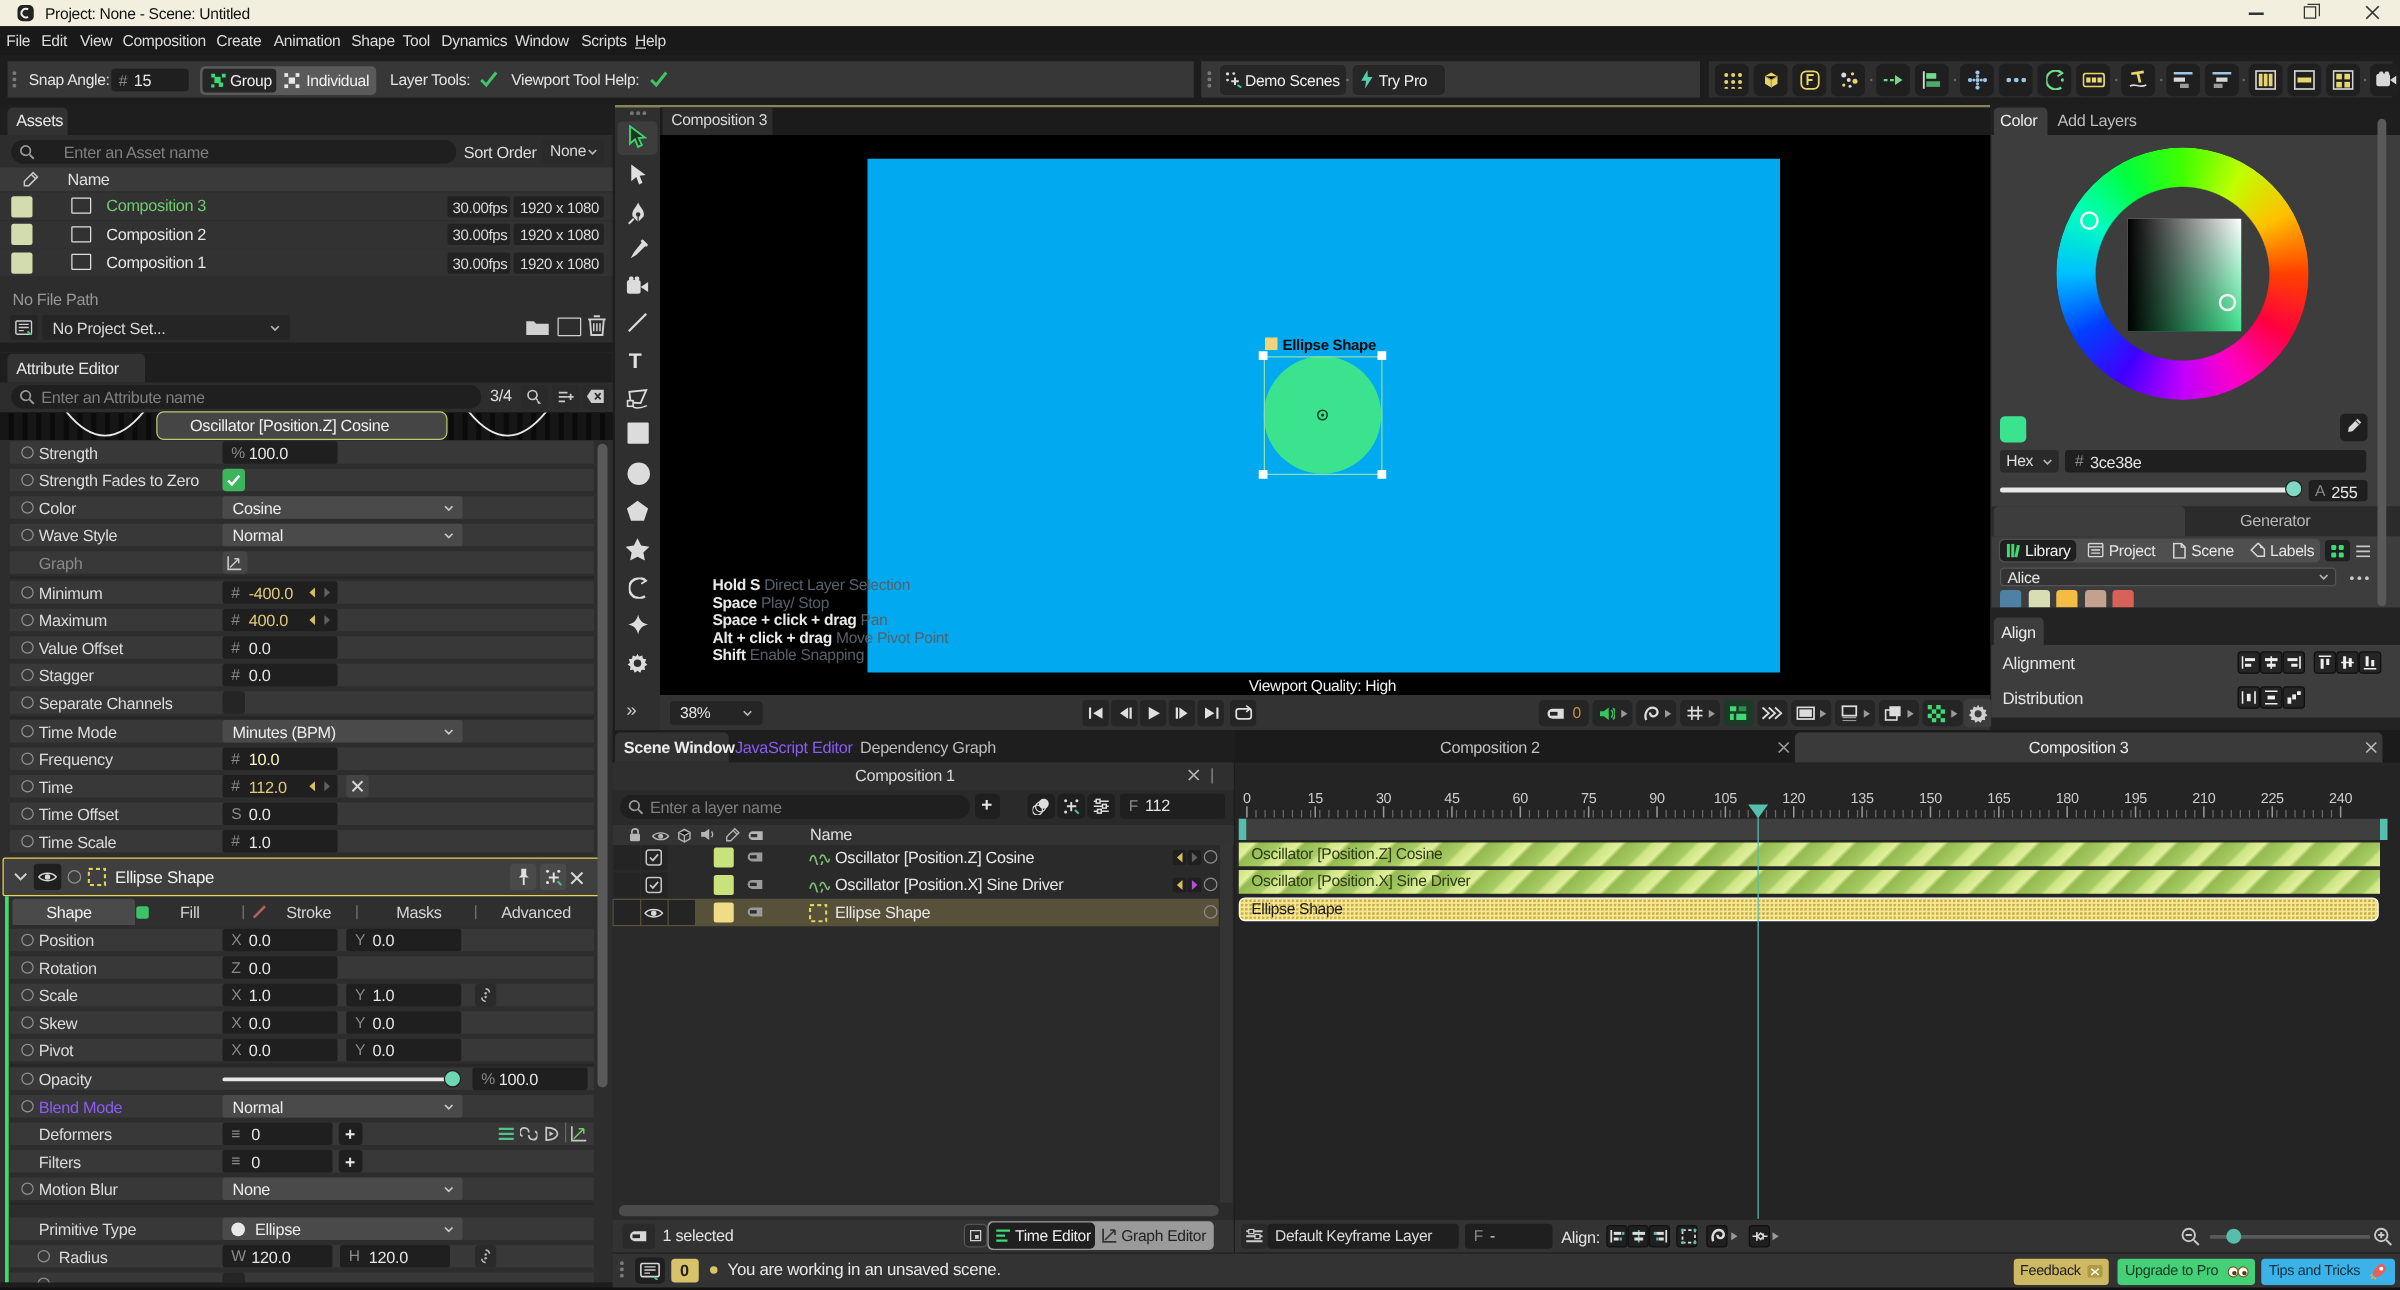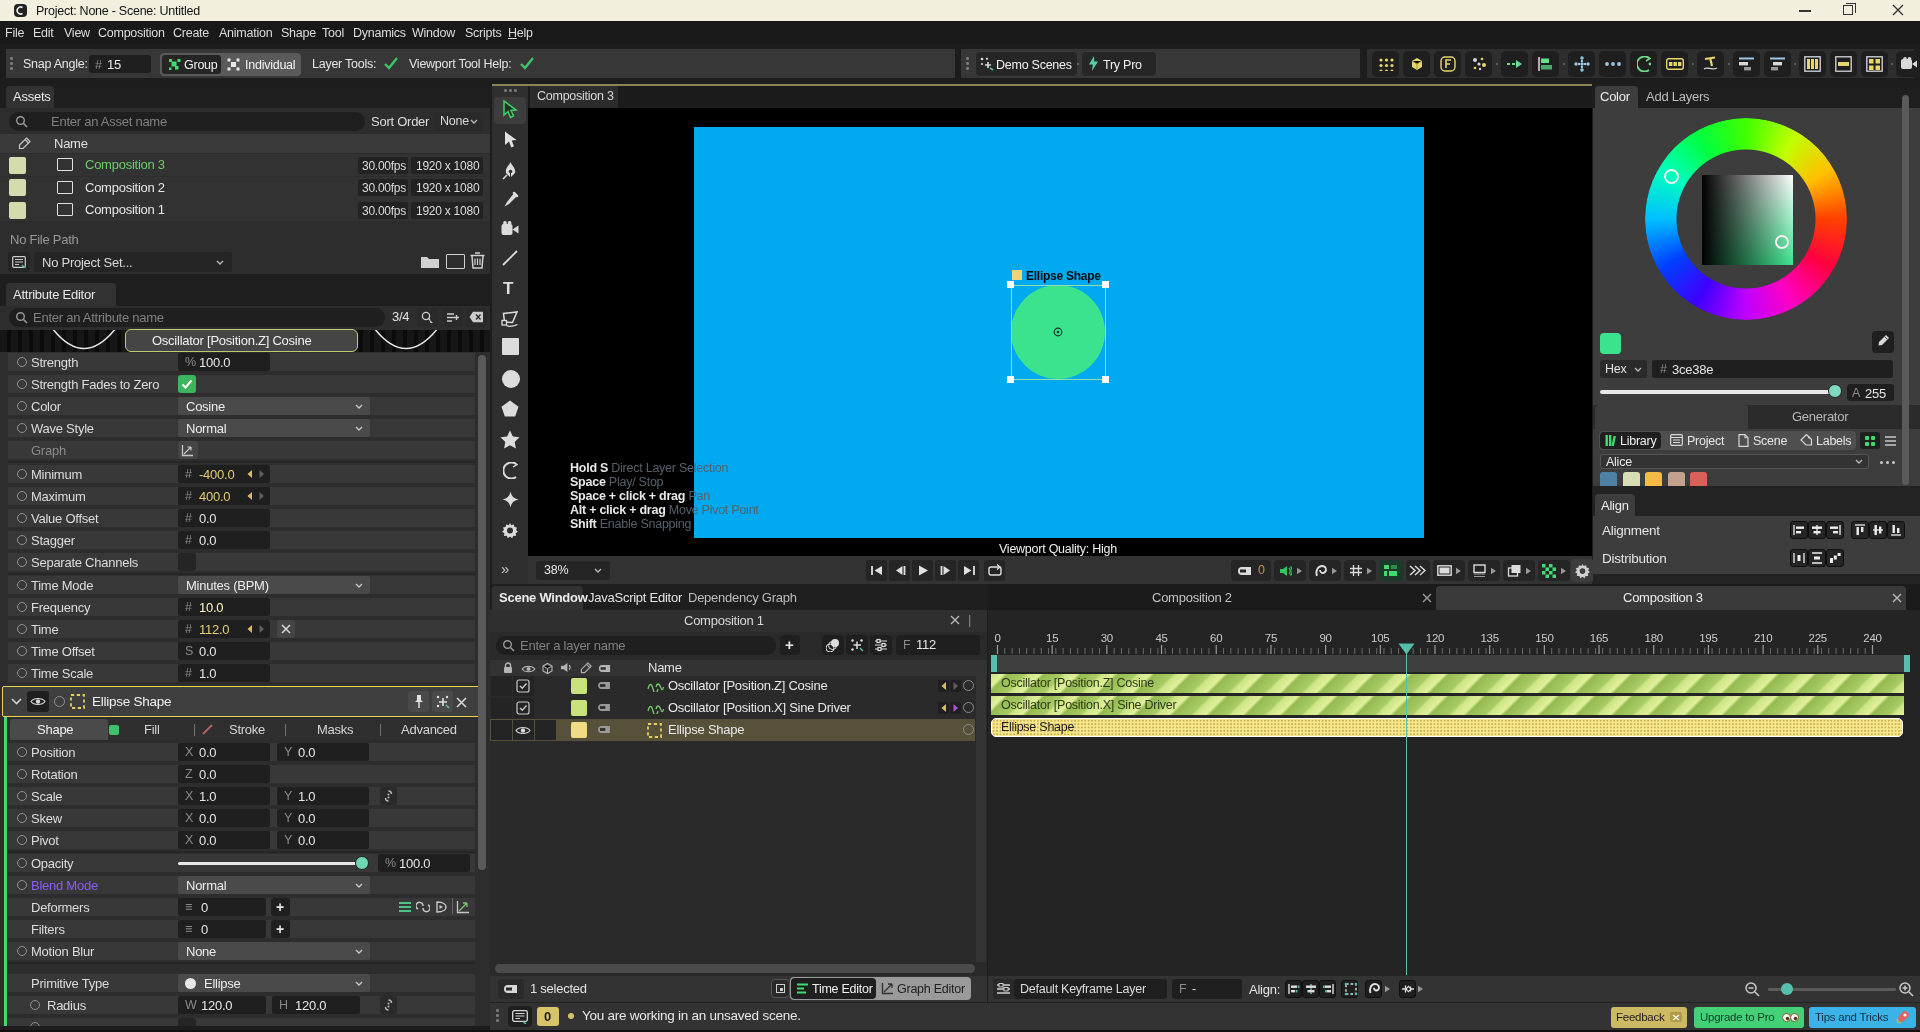--- a/index.html
+++ b/index.html
@@ -855,21 +855,21 @@
   </svg>
 <div style="left:1571px;top:559px;width:23px;height:23px;background:#3d3d3d;border-radius:4px;"></div>
 <svg style="left:1574px;top:562px" width="17" height="17" viewBox="0 0 18 18">
     <path d="M9 2 L10.2 4.2 L12.8 3.4 L13.4 6 L16 6.4 L15 8.9 L16.9 10.8 L14.6 12.2 L15 14.9 L12.3 14.8 L11.2 17.2 L9 15.6 L6.8 17.2 L5.7 14.8 L3 14.9 L3.4 12.2 L1.1 10.8 L3 8.9 L2 6.4 L4.6 6 L5.2 3.4 L7.8 4.2 Z" fill="#d0d0d0"></path>
     <circle cx="9" cy="9.6" r="3" fill="#3d3d3d"></circle>
   </svg>
 <div style="left:490px;top:584px;width:497px;height:418px;background:#2a2a2a;"></div>
 <div style="left:490px;top:584px;width:497px;height:26px;background:#1e1e1e;"></div>
 <div style="left:492px;top:586px;width:91px;height:24px;background:#323232;border-radius:4px 4px 0 0;"></div>
 <div style="left:499px;top:590px;font-size:13px;color:#ececec;font-weight:700;white-space:nowrap;">Scene Window</div>
-<div style="left:588px;top:590px;font-size:13px;color:#e5e5e5;font-weight:400;white-space:nowrap;">JavaScript Editor</div>
+<div style="left:588px;top:590px;font-size:13px;color:#8b5cf6;font-weight:400;white-space:nowrap;">JavaScript Editor</div>
 <div style="left:688px;top:590px;font-size:13px;color:#bdbdbd;font-weight:400;white-space:nowrap;">Dependency Graph</div>
 <div style="left:490px;top:610px;width:497px;height:22px;background:#2f2f2f;"></div>
 <div style="left:684px;top:613px;font-size:13px;color:#d8d8d8;font-weight:400;white-space:nowrap;">Composition 1</div>
 <svg style="left:950px;top:615px" width="10" height="10" viewBox="0 0 10 10">
     <path d="M1 1 L9 9 M9 1 L1 9" stroke="#b8b8b8" stroke-width="1.4"></path>
   </svg>
 <div style="left:968px;top:612px;font-size:13px;color:#888;font-weight:400;white-space:nowrap;">|</div>
 <div style="left:496px;top:636px;width:280px;height:19px;background:#1f1f1f;border-radius:9.5px;"></div>
 <svg style="left:502px;top:639px" width="13" height="13" viewBox="0 0 13 13">
     <circle cx="5.5" cy="5.5" r="3.8" stroke="#999" stroke-width="1.4" fill="none"></circle>

